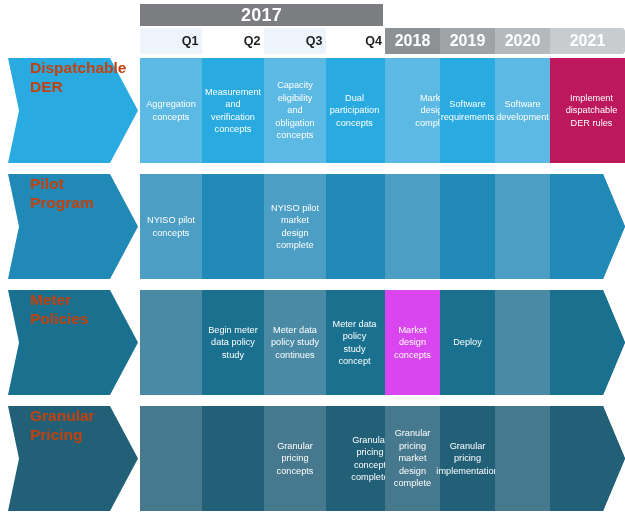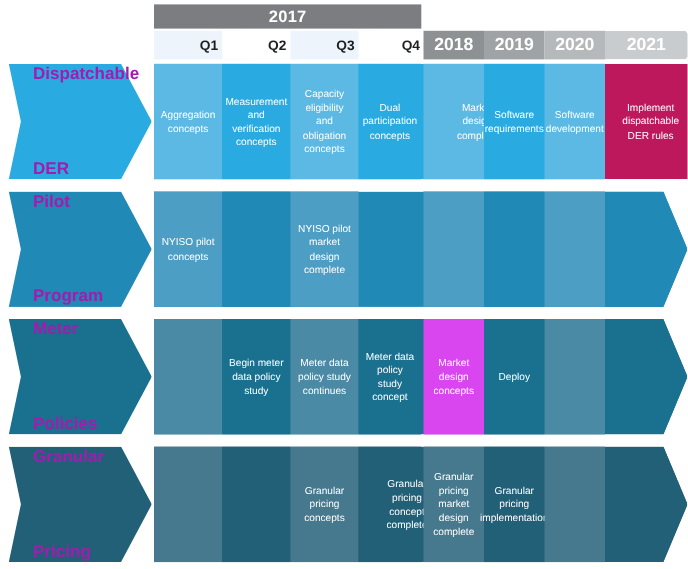--- a/index.html
+++ b/index.html
@@ -27,21 +27,21 @@
     top: 0;
     width: 625px;
     height: 55px;
   }
   .year-group-bar {
     position: absolute;
     top: 4px;
     height: 22px;
     background: #7b7d80;
     color: #ffffff;
-    font-size: 15px;
+    font-size: 18px;
     font-weight: bold;
     display: flex;
     align-items: center;
     justify-content: center;
     letter-spacing: .2px;
   }
   .quarter-cell {
     position: absolute;
     top: 28px;
     height: 26px;
@@ -92,22 +92,22 @@
     clip-path: polygon(0 0, calc(100% - 28px) 0, 100% 50%, calc(100% - 28px) 100%, 0 100%, 11px 50%);
   }
   .row-label-text {
     position: absolute;
     left: 30px;
     top: 0;
     height: 105px;
     width: 105px;
     display: flex;
     flex-direction: column;
-    justify-content: space-between;
-    color: #a21caf;
+    justify-content: flex-start;
+    color: #c2410c;
     font-size: 15.5px;
     font-weight: bold;
     line-height: 1.24;
   }
   
   .cell {
     position: absolute;
     top: 0;
     height: 105px;
     display: flex;

